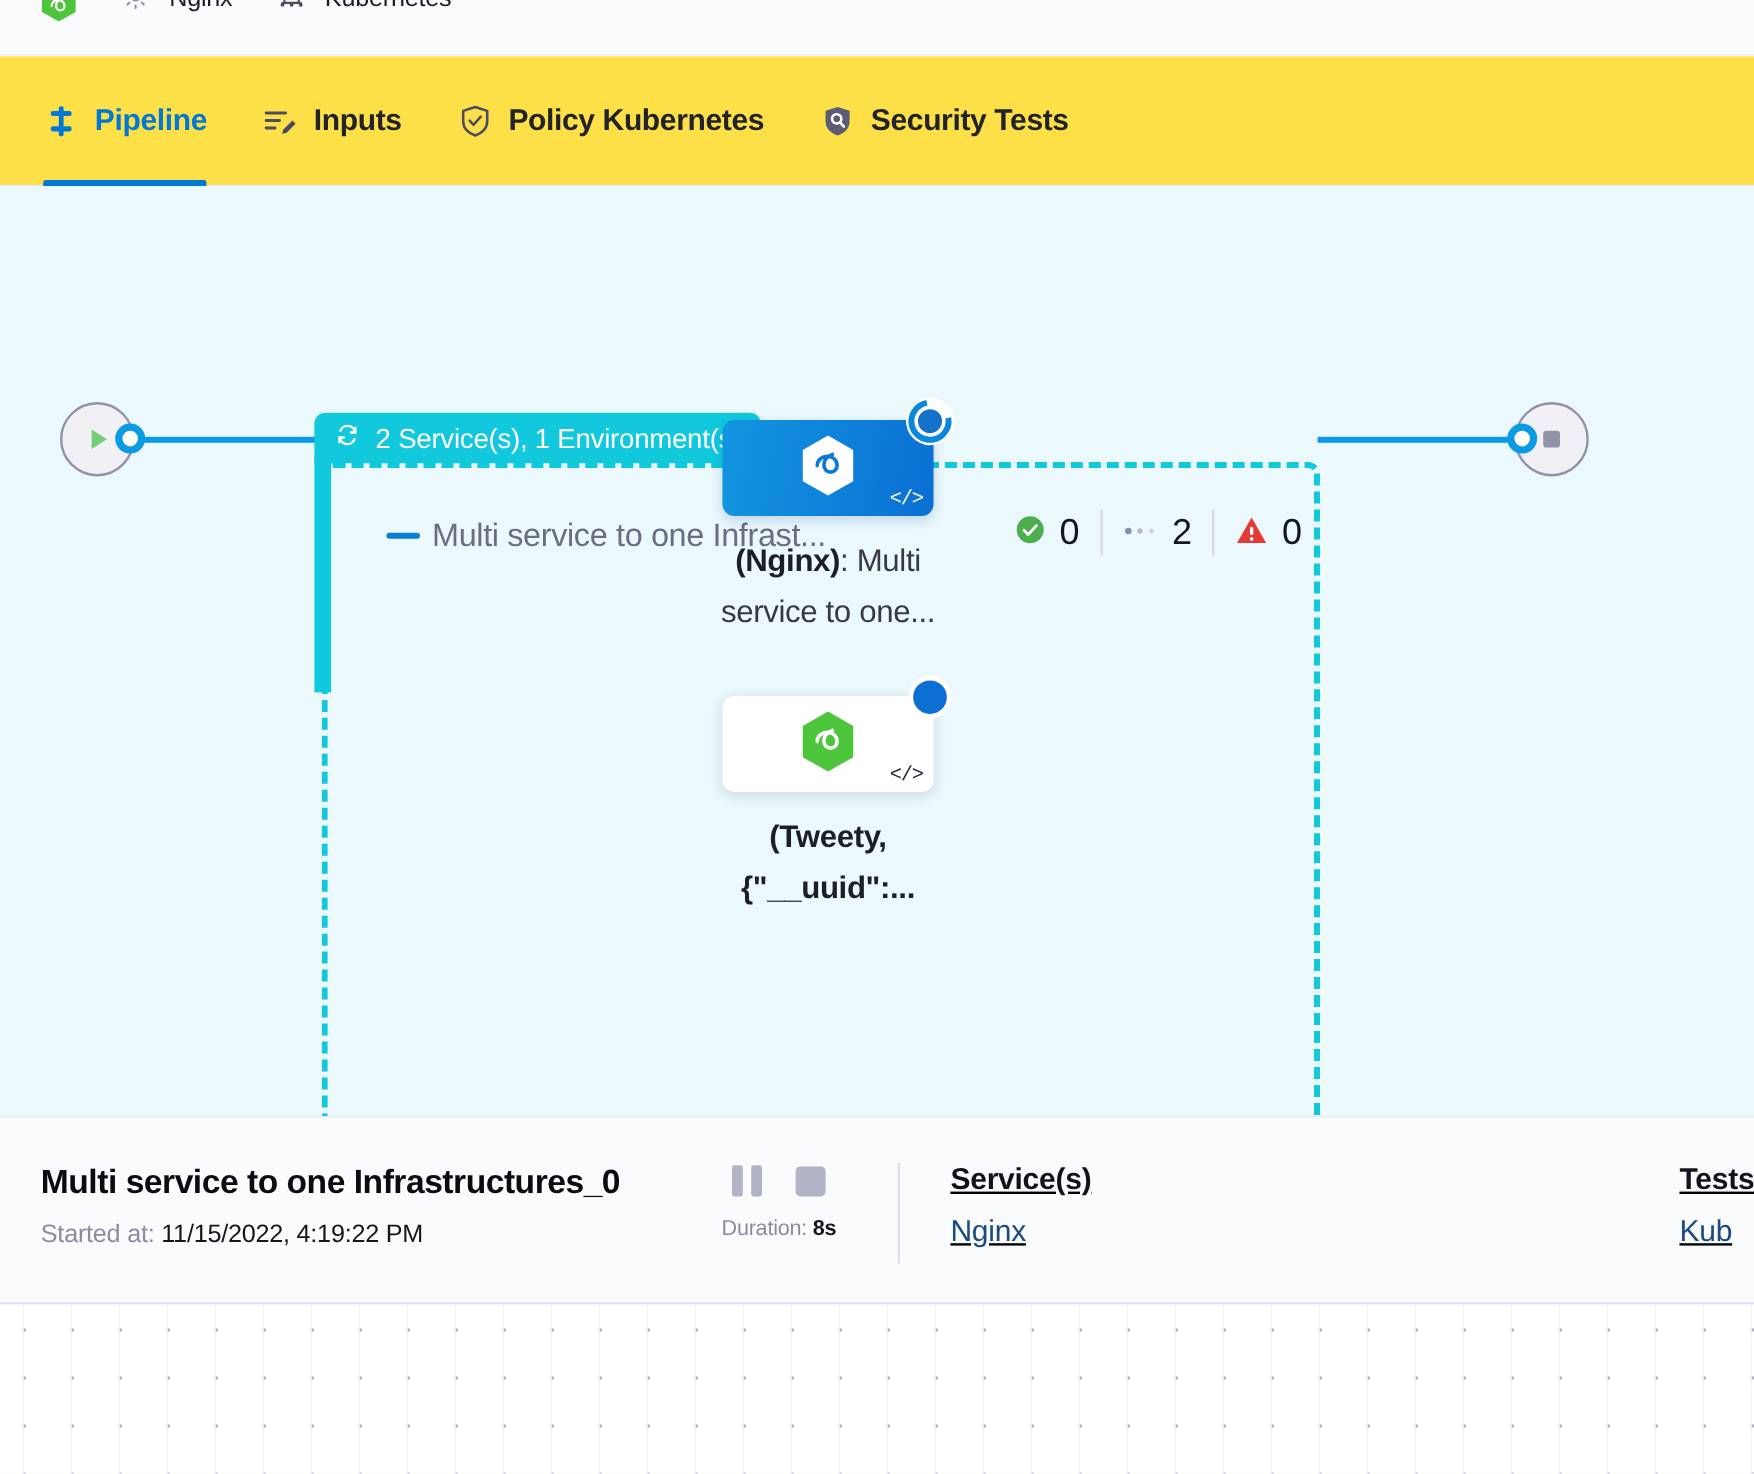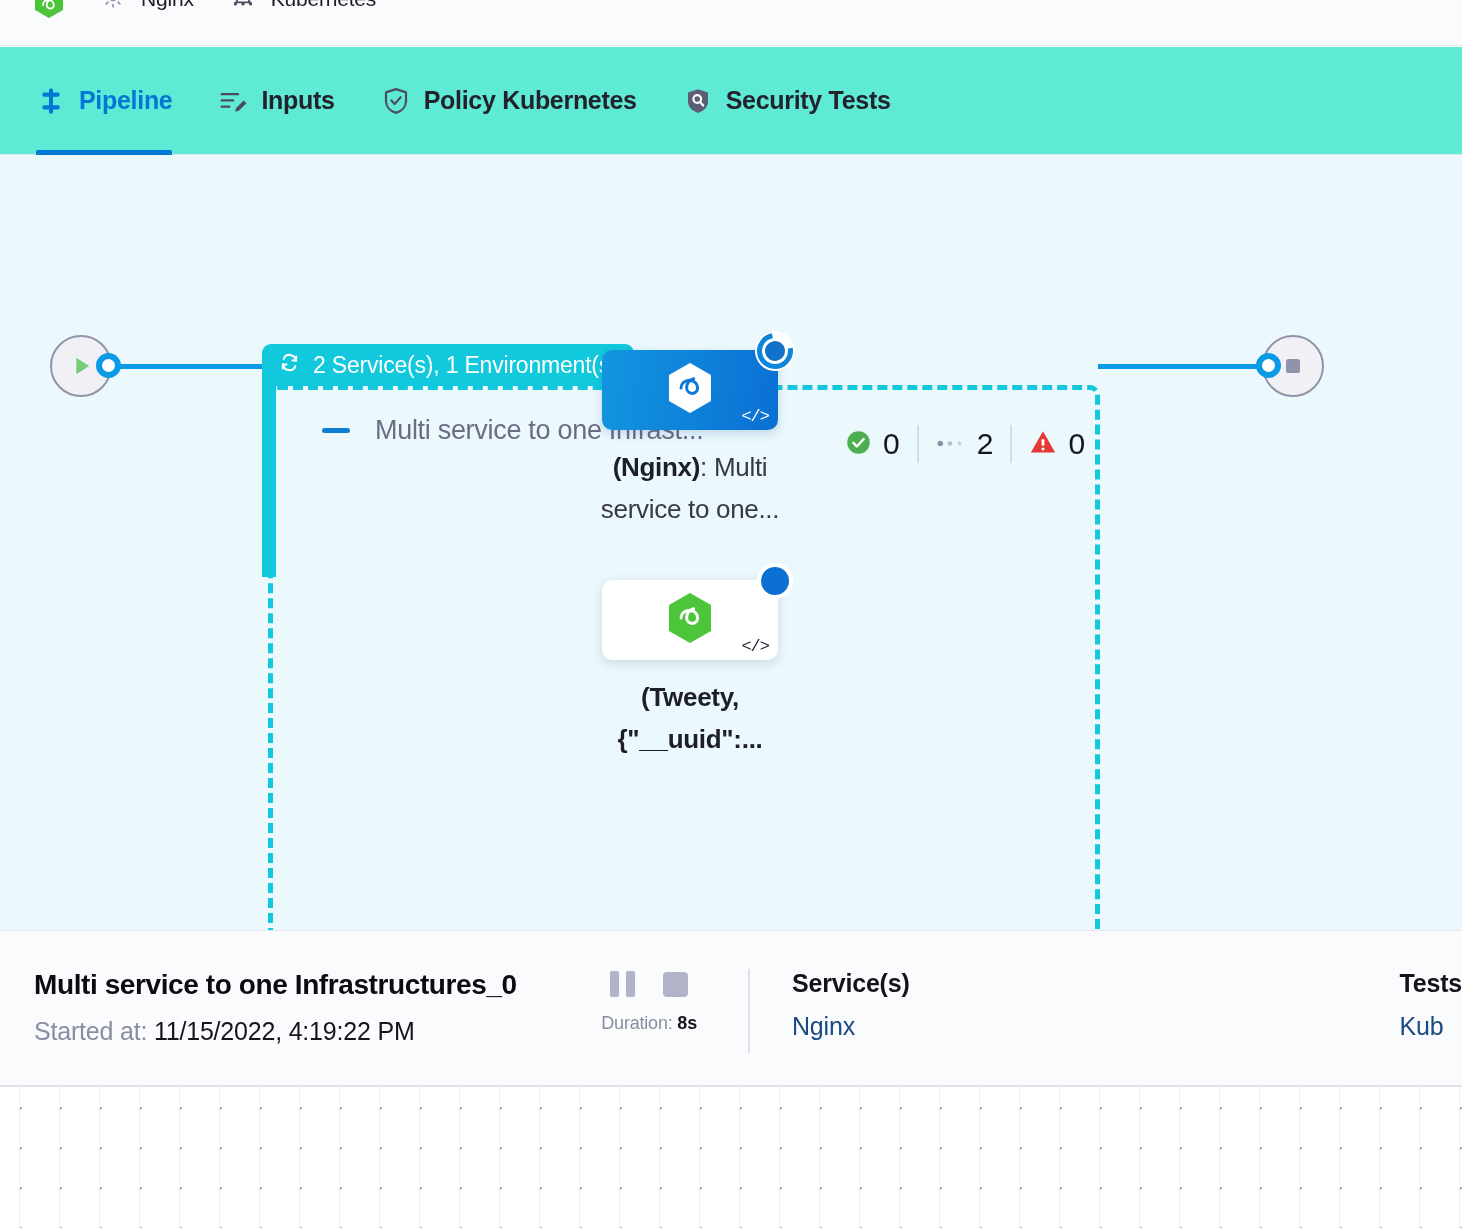--- a/index.html
+++ b/index.html
@@ -21,21 +21,21 @@
   }
   .topstrip .grp { display: flex; align-items: center; gap: 11px; margin-top: -16px; }
   .topstrip .grp + .grp { margin-left: 36px; }
   .topstrip .lbl { font-size: 21px; color: #1c1c28; letter-spacing: -0.2px; }
 
   .hexlogo { width: 30px; height: 34px; position: relative; display:block; }
 
   
   .tabbar {
     position: absolute; top: 47px; left: 0; width: 1462px; height: 108px;
-    background: #5eead4; border-bottom: 1px solid #e3e6ef;
+    background: #fde047; border-bottom: 1px solid #e3e6ef;
     display: flex; align-items: center; padding-left: 36px; gap: 0;
   }
   .tab {
     display: flex; align-items: center; gap: 13px;
     height: 108px; cursor: pointer; position: relative;
     padding: 0 0 0 0; margin-right: 46px;
   }
   .tab .tlabel { font-size: 25px; color: #22222c; font-weight: 700; letter-spacing: -0.3px; white-space: nowrap; }
   .tab.active .tlabel { color: #0278d5; }
   .tab.active::after {
@@ -77,22 +77,22 @@
     position: absolute; left: 262px; top: 225px; width: 14px; height: 197px;
     background: #11c8dc; z-index: 2;
   }
   .group-box {
     position: absolute; left: 268px; top: 230px; width: 832px; height: 622px;
     border: 5px dashed #11c8dc; border-radius: 10px;
     background: transparent; z-index: 1;
   }
 
   .group-title-row {
-    position: absolute; left: 322px; top: 260px;
-    display: flex; align-items: center; gap: 25px; z-index: 4; justify-content: flex-end;
+    position: absolute; left: 322px; top: 276px;
+    display: flex; align-items: center; gap: 10px; z-index: 4; justify-content: flex-end;
   }
   .collapse-dash { width: 28px; height: 5px; background: #0b7fd4; border-radius: 3px; display:block; }
   .group-title {
     font-size: 27px; color: #6b6d85; letter-spacing: -0.3px; white-space: nowrap;
   }
 
   .counters {
     position: absolute; left: 845px; top: 270px;
     display: flex; align-items: center; gap: 0; z-index: 4;
   }
@@ -147,34 +147,34 @@
   .node-label b { font-weight: 700; color: #1d1d2b; }
 
   
   .infopanel {
     position: absolute; top: 930px; left: 0; width: 1462px; height: 173px;
     background: #fafbfd; border-top: 1px solid #e6e6ef;
     display: flex; align-items: flex-start; padding: 38px 0 0 34px;
   }
   .ip-left { width: 560px; }
   .ip-title { font-size: 28px; font-weight: 700; color: #0b0b14; letter-spacing: -0.4px; white-space: nowrap; }
-  .ip-sub { margin-top: 16px; font-size: 25px; color: #15151f; letter-spacing: -0.2px; white-space: nowrap; }
+  .ip-sub { margin-top: 16px; font-size: 21px; color: #15151f; letter-spacing: -0.2px; white-space: nowrap; }
   .ip-sub .muted { color: #8b8ca0; }
 
   .ip-dur { width: 215px; text-align: center; padding-top: 2px; }
   .ip-ctrls { display: flex; align-items: center; justify-content: center; gap: 28px; }
   .btn-pause { display: flex; gap: 7px; cursor: pointer; }
   .btn-pause i { display: block; width: 9px; height: 26px; background: #b1b3c7; border-radius: 2px; }
   .btn-stop { width: 25px; height: 25px; background: #b1b3c7; border-radius: 4px; cursor: pointer; }
   .ip-durtxt { margin-top: 16px; font-size: 18px; color: #8b8ca0; letter-spacing: -0.2px; white-space: nowrap; }
   .ip-durtxt b { color: #15151f; font-weight: 700; }
 
   .vdiv { width: 2px; height: 84px; background: #dfe0ea; margin: 0 0 0 0; }
 
-  .ip-col { padding-left: 42px; }
+  .ip-col { padding-left: 42px; text-decoration: underline; }
   .ip-col-h { font-size: 25px; font-weight: 700; color: #13131d; letter-spacing: -0.2px; white-space: nowrap; }
   .ip-col-v { margin-top: 14px; font-size: 25px; color: #1b4a80; letter-spacing: -0.2px; white-space: nowrap; cursor: pointer; }
 
   
   .dotgrid {
     position: absolute; top: 1085px; left: 0; width: 1462px; height: 143px;
     background-color: #ffffff;
     background-image:
       linear-gradient(to right, #eef1fb 1px, transparent 1px),
       radial-gradient(circle at 1px 1px, #a9abc0 1.6px, transparent 1.8px);

